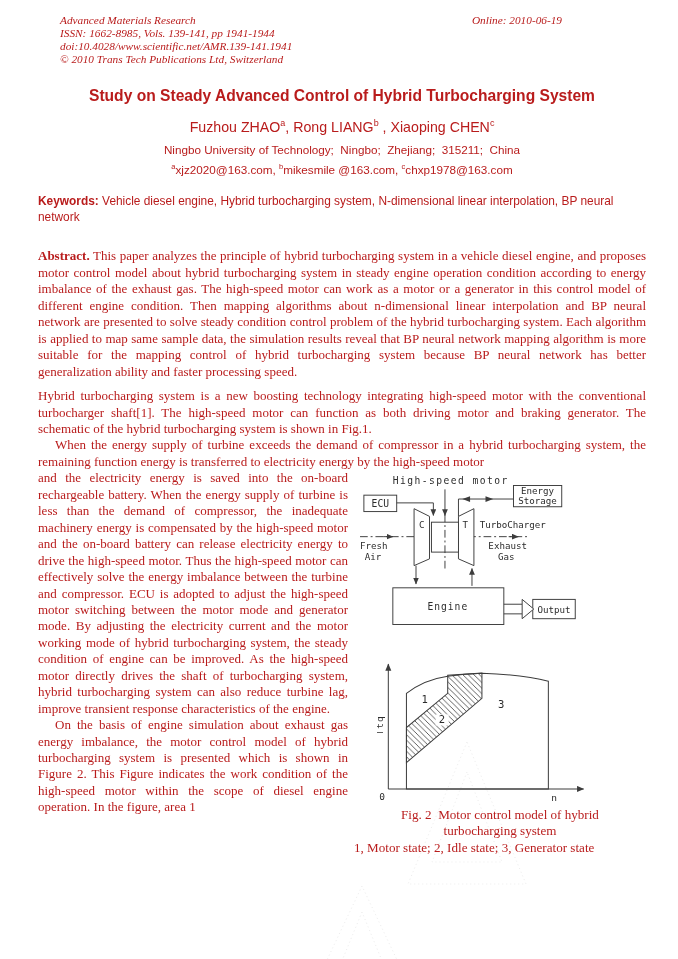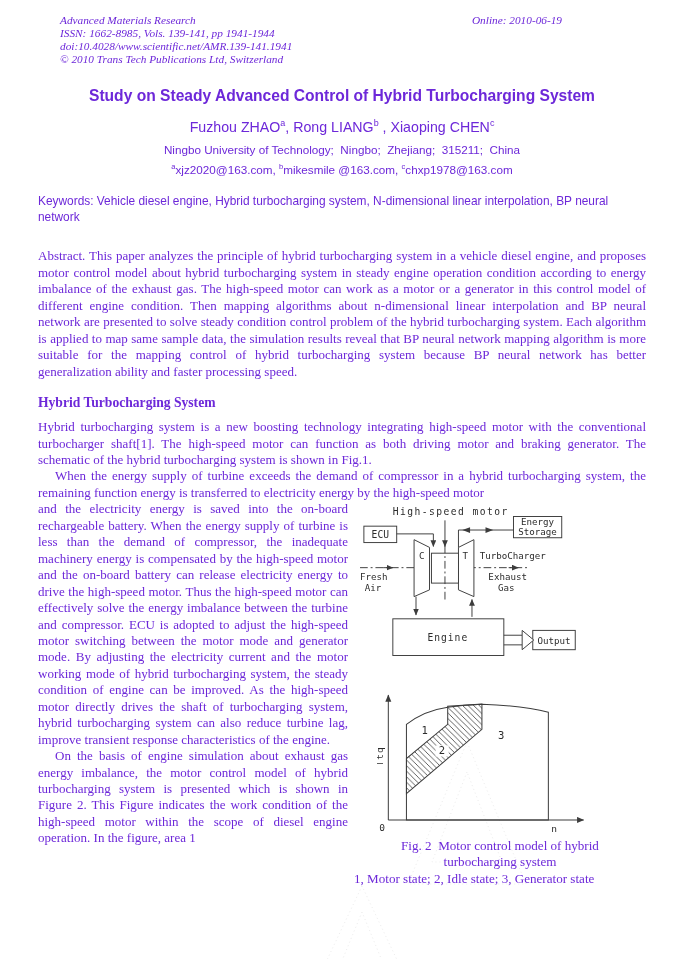--- a/index.html
+++ b/index.html
@@ -1,18 +1,18 @@
 <!DOCTYPE html>
 <html><head>
 <meta charset="utf-8">
 <style>
   html,body{margin:0;padding:0;background:#9a9a9a;}
   .page{
     position:relative;width:678px;height:959px;margin:0 auto;background:#ffffff;
-    overflow:hidden;color:#6d28d9;font-family:"Liberation Serif",serif;
+    overflow:hidden;color:#b91c1c;font-family:"Liberation Serif",serif;
   }
   .wms{position:absolute;top:0;left:0;z-index:0;}
   .content{position:relative;z-index:1;padding:14px 32px 0 38px;}
 
   
   .hdr{display:flex;justify-content:space-between;align-items:flex-start;
        font-style:italic;font-size:11.3px;line-height:12.9px;}
   .hdr-left{margin-left:22px;}
   .hdr-right{margin-right:84px;white-space:nowrap;}
 
@@ -20,21 +20,21 @@
   .title{font-family:"Liberation Sans",sans-serif;font-weight:bold;font-size:15.6px;
          text-align:center;margin:21px 0 0 0;}
   .authors{font-family:"Liberation Sans",sans-serif;font-size:14.2px;text-align:center;margin-top:13px;}
   .authors sup{font-size:9px;}
   .affil{font-family:"Liberation Sans",sans-serif;font-size:11.7px;text-align:center;margin-top:9px;}
   .emails{font-family:"Liberation Sans",sans-serif;font-size:11.7px;text-align:center;margin-top:6px;}
   .emails sup{font-size:7.5px;}
   .pre{white-space:pre-wrap;}
 
   .kw{font-family:"Liberation Sans",sans-serif;font-size:11.9px;line-height:15.6px;margin:18px 0 0 0;}
-  .b{font-weight:normal;}
+  .b{font-weight:bold;}
 
   .body{font-size:13px;line-height:16.45px;margin:0;}
   .jt{text-align:justify;}
   .ind{text-indent:17px;}
   .abstract{margin-top:23px;}
   .h2{font-size:13.6px;font-weight:bold;margin:15px 0 0 0;}
   .p1{margin-top:8px;}
 
   
   .figbox{float:right;width:292px;margin:2px 0 0 6px;}
@@ -74,21 +74,20 @@
     <div class="authors"><span>Fuzhou ZHAO</span><sup>a</sup><span>, </span> <span>Rong LIANG</span><sup>b</sup><span> , </span> <span>Xiaoping CHEN</span><sup>c</sup></div>
 
     <div class="affil pre">Ningbo University of Technology;  Ningbo;  Zhejiang;  315211;  China</div>
 
     <div class="emails"><sup>a</sup><span>xjz2020@163.com, </span> <sup>b</sup><span>mikesmile @163.com, </span><sup>c</sup><span>chxp1978@163.com</span></div>
 
     <p class="kw"><span class="b">Keywords:</span> <span>Vehicle diesel engine, Hybrid turbocharging system, N-dimensional linear interpolation, BP neural network</span></p>
 
     <p class="body jt abstract"><span class="b">Abstract.</span> <span>This paper analyzes the principle of hybrid turbocharging system in a vehicle diesel engine, and proposes motor control model about hybrid turbocharging system in steady engine operation condition according to energy imbalance of the exhaust gas. The high-speed motor can work as a motor or a generator in this control model of different engine condition. Then mapping algorithms about n-dimensional linear interpolation and BP neural network are presented to solve steady condition control problem of the hybrid turbocharging system. Each algorithm is applied to map same sample data, the simulation results reveal that BP neural network mapping algorithm is more suitable for the mapping control of hybrid turbocharging system because BP neural network has better generalization ability and faster processing speed.</span></p>
 
-    <p class="h2">Hybrid Turbocharging System</p>
     <p class="body jt p1">Hybrid turbocharging system is a new boosting technology integrating high-speed motor with the conventional turbocharger shaft[1]. The high-speed motor can function as both driving motor and braking generator. The schematic of the hybrid turbocharging system is shown in Fig.1.</p>
     <p class="body jt ind">When the energy supply of turbine exceeds the demand of compressor in a hybrid turbocharging system, the remaining function energy is transferred to electricity energy by the high-speed motor</p>
 
     <div class="figbox">
 
       
       <svg viewBox="0 0 300 172" width="290" height="166">
         <defs>
           <marker id="ar" markerWidth="9" markerHeight="8" refX="6.5" refY="3" orient="auto">
             <path d="M0,0 L7,3 L0,6 Z" fill="#3c3c3c"></path>

